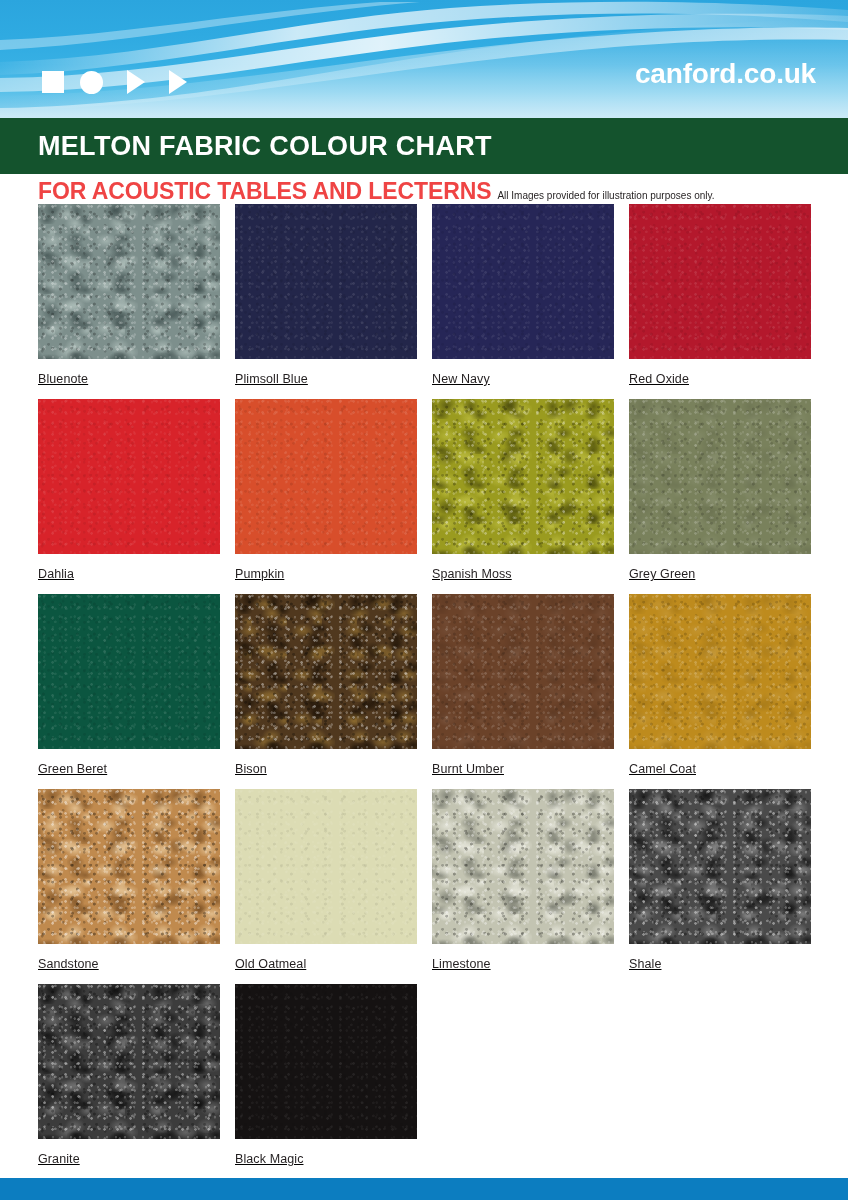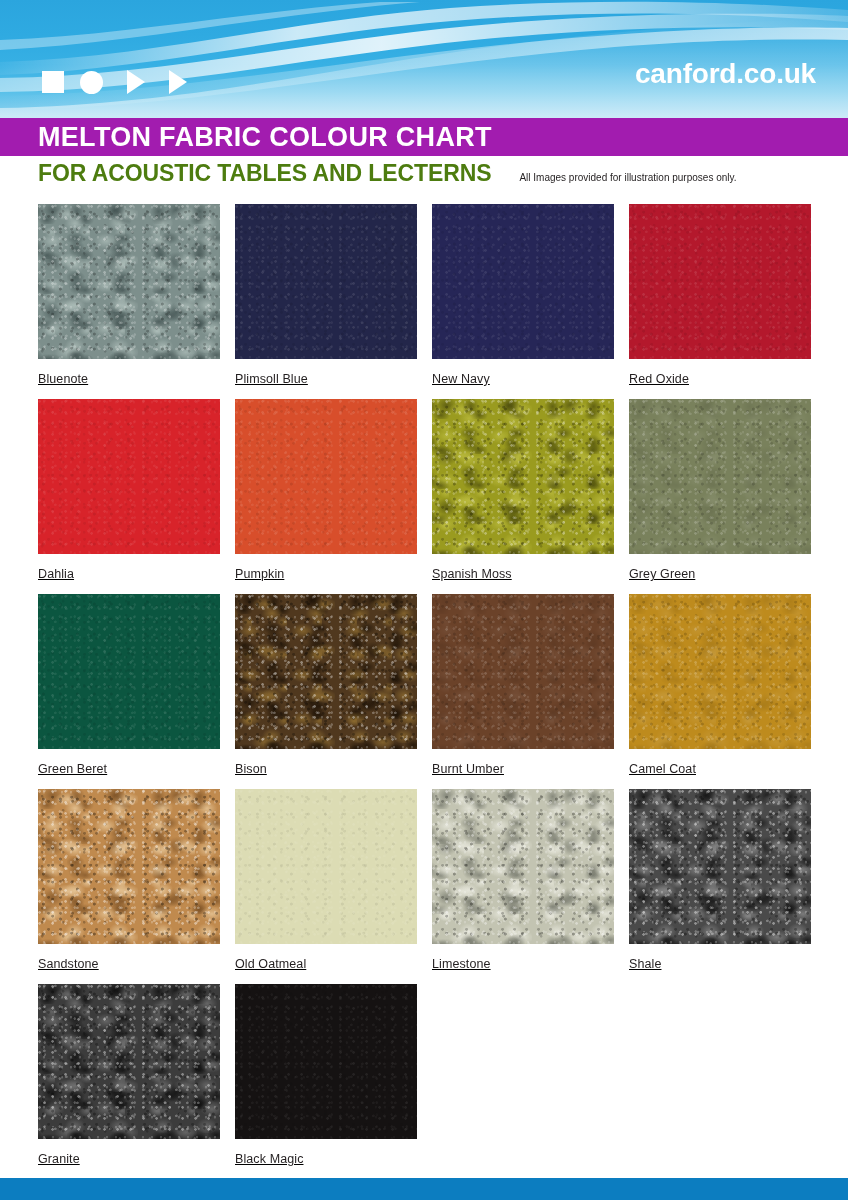--- a/index.html
+++ b/index.html
@@ -61,22 +61,22 @@
     color: #ffffff;
     font-size: 28px;
     font-weight: bold;
     letter-spacing: -0.2px;
     z-index: 5;
   }
 
   
   .title-band {
     width: 848px;
-    height: 38px;
-    background: #a21caf;
+    height: 56px;
+    background: #14532d;
     display: flex;
     align-items: center;
     padding-left: 38px;
   }
   .title-band .main-title {
     color: #ffffff;
     font-size: 27px;
     font-weight: bold;
     letter-spacing: 0.3px;
     line-height: 1;
@@ -86,28 +86,28 @@
   .subtitle-row {
     width: 848px;
     height: 37px;
     display: flex;
     align-items: baseline;
     padding-left: 38px;
     padding-top: 6px;
     background: #ffffff;
   }
   .subtitle {
-    color: #4d7c0f;
+    color: #ef4444;
     font-size: 23px;
     font-weight: bold;
     letter-spacing: -0.1px;
     line-height: 1;
   }
   .disclaimer {
-    margin-left: 28px;
+    margin-left: 6px;
     color: #231F20;
     font-size: 10px;
     line-height: 1;
   }
 
   
   .grid {
     position: absolute;
     top: 204px;
     left: 38px;

